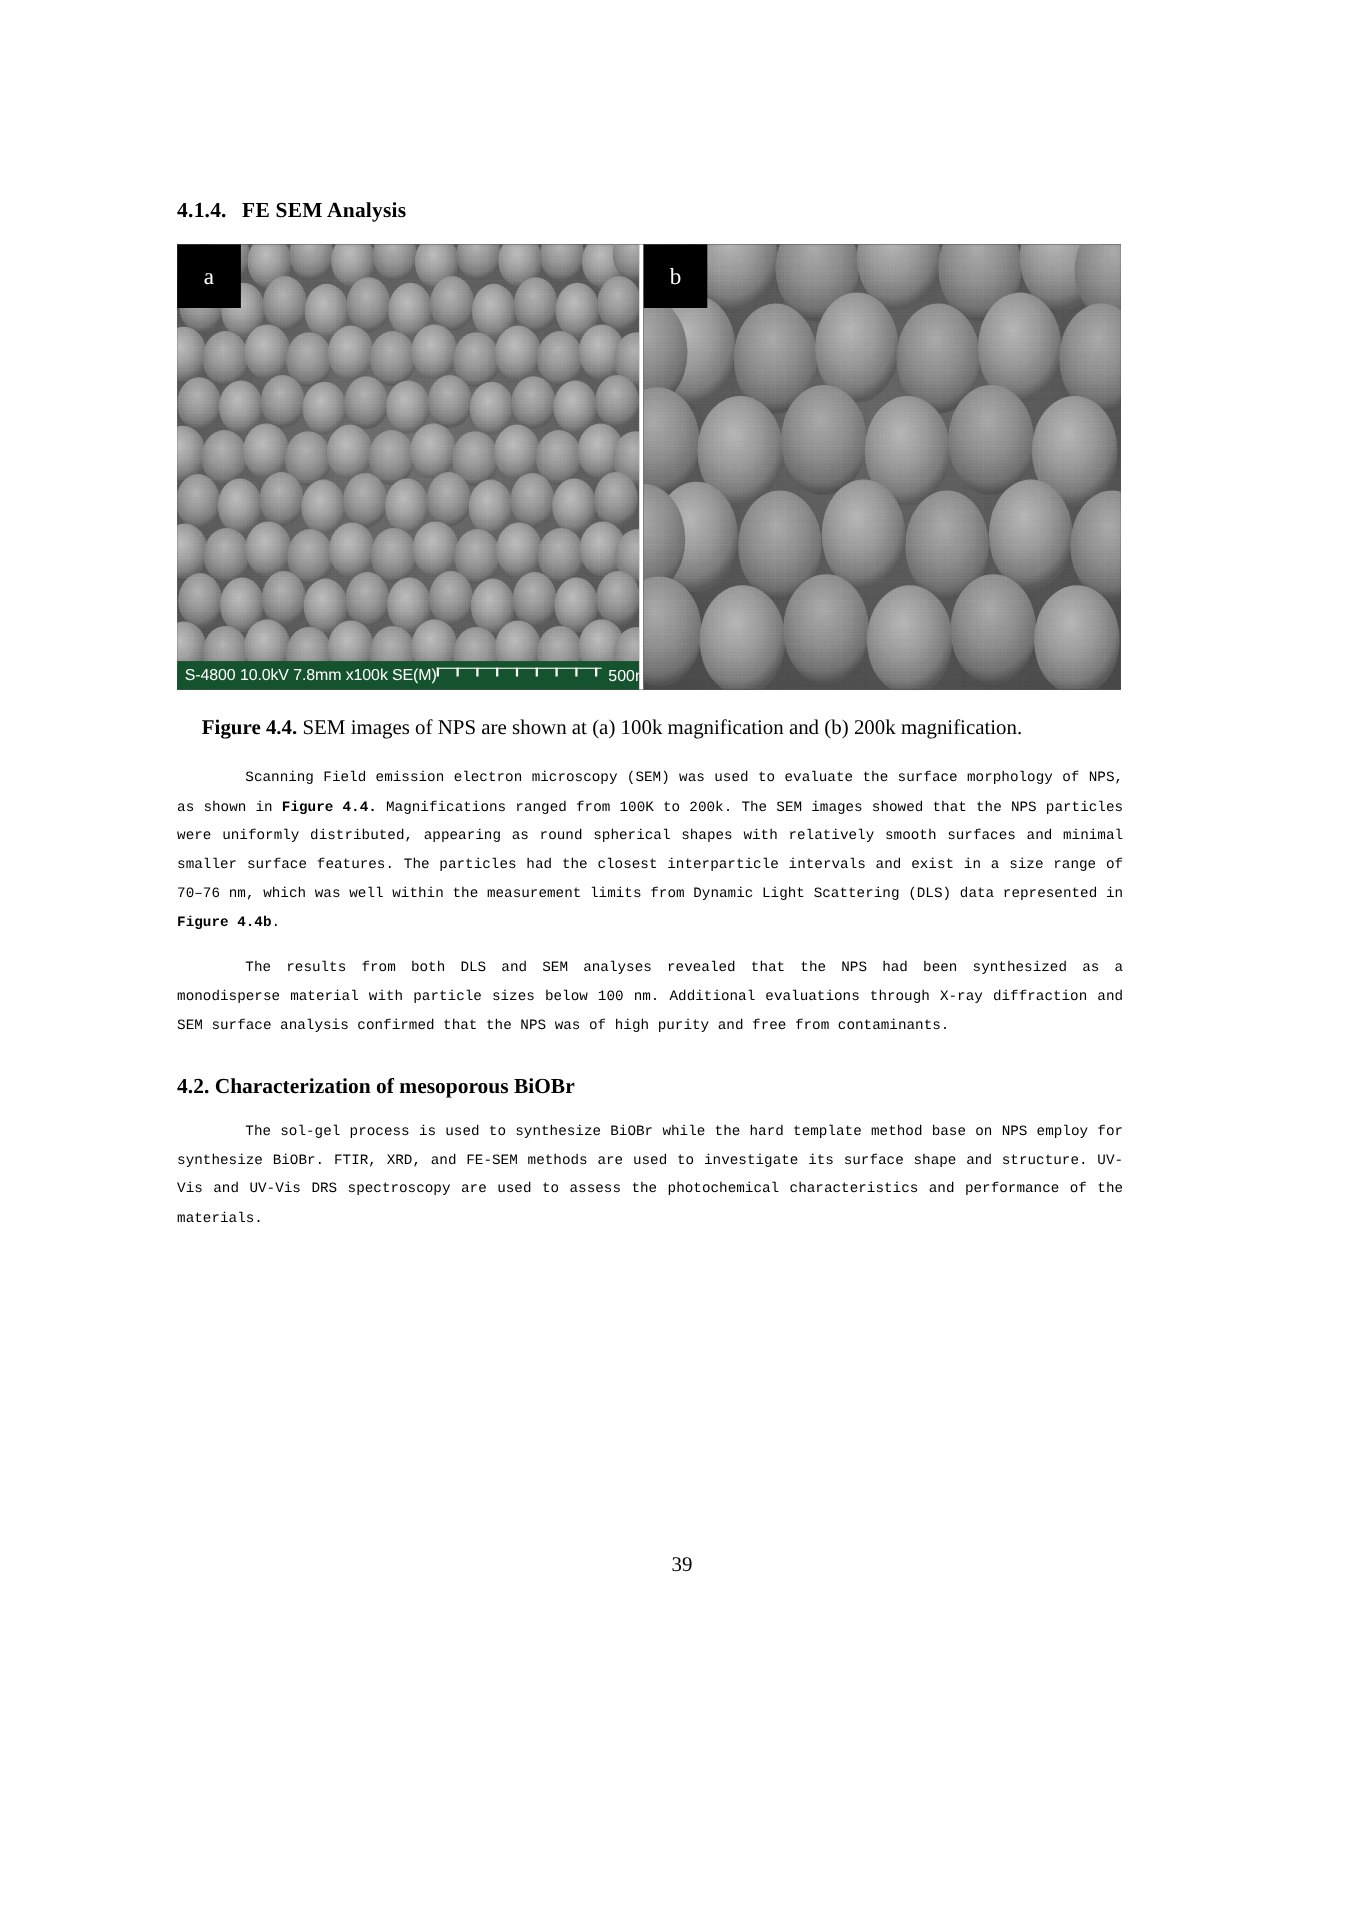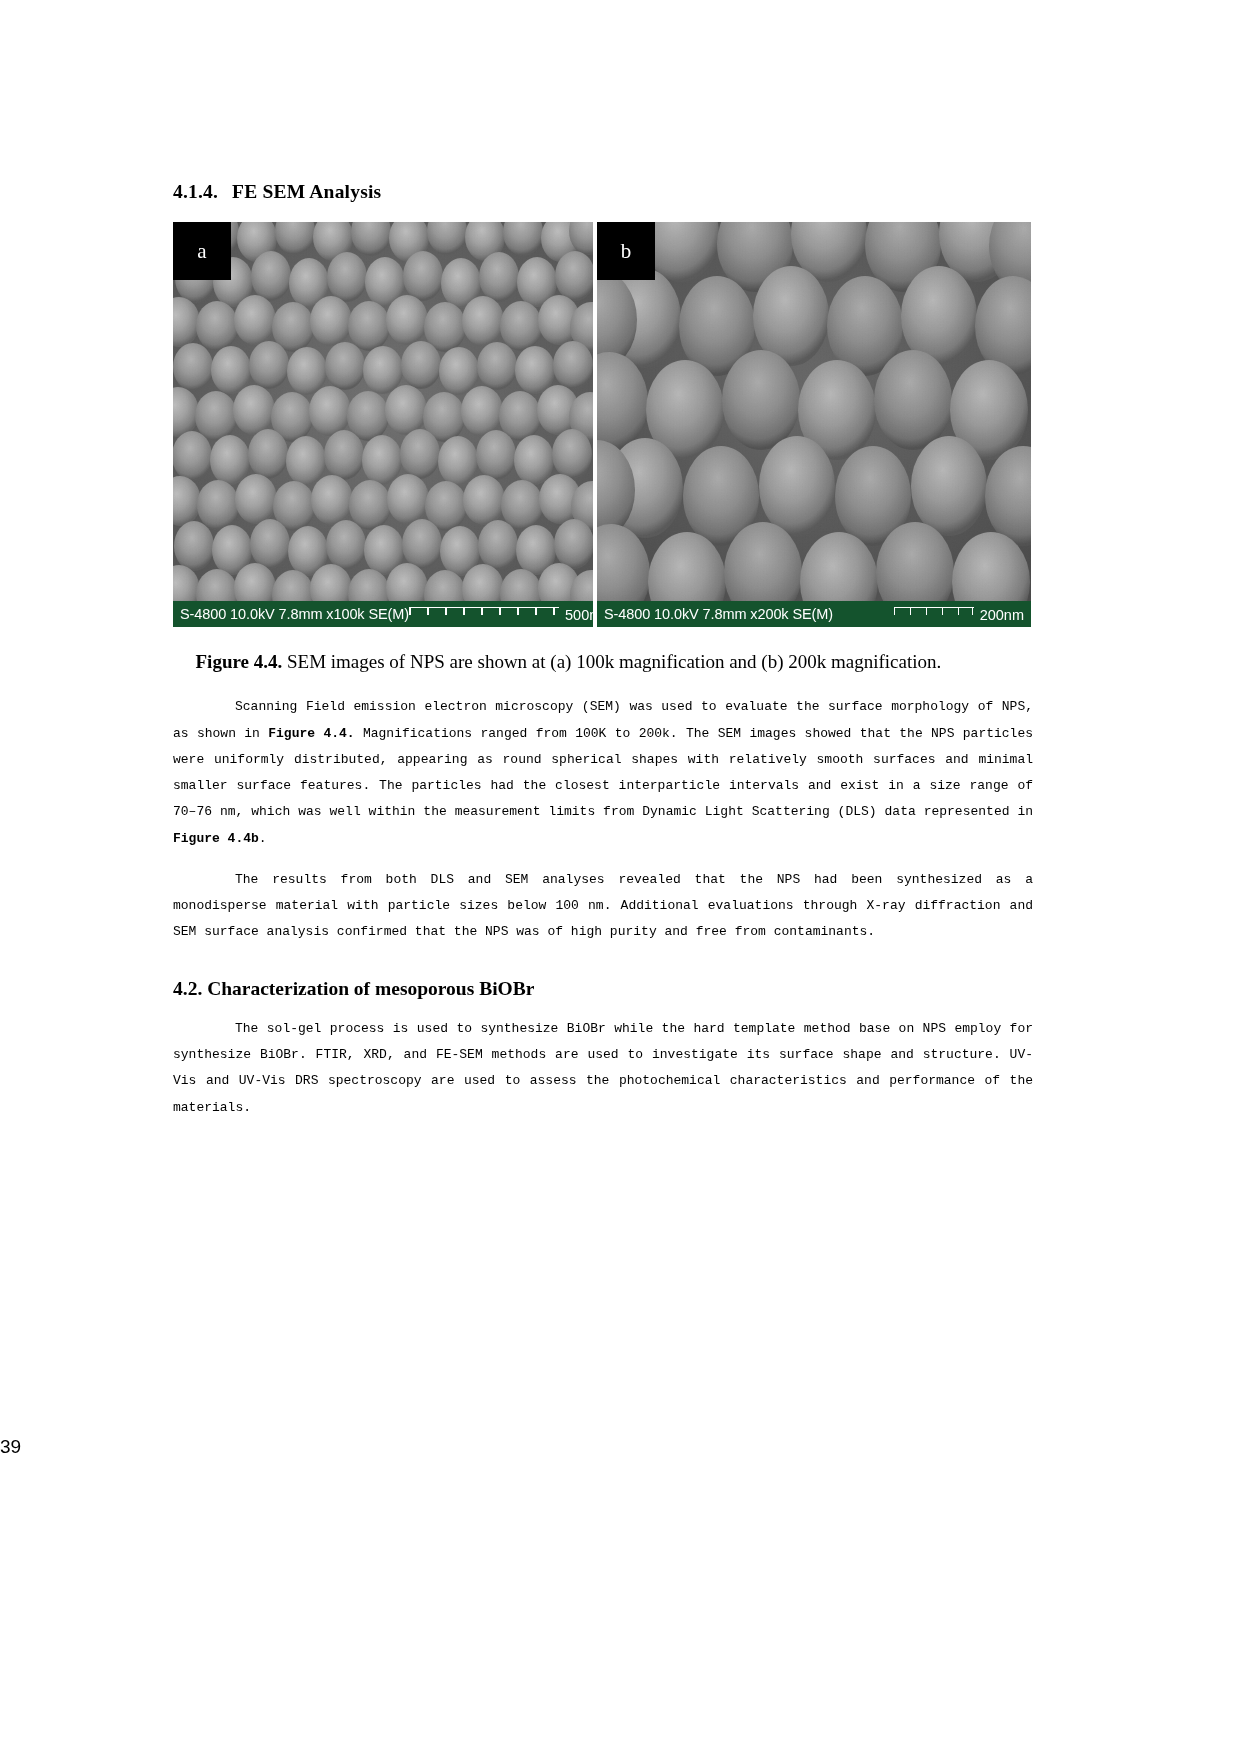--- a/index.html
+++ b/index.html
@@ -19,21 +19,21 @@
   .page {
     position: absolute;
     left: 0; top: 0;
     width: 1240px;
     height: 1754px;
     background: #fff;
   }
 
   .content {
     position: absolute;
-    left: 173px;
+    left: 161px;
     top: 180px;
     width: 860px;
   }
 
   
   .h-sub {
     font-family: "Liberation Serif", serif;
     font-weight: bold;
     font-size: 19.5px;
     letter-spacing: 0.2px;
@@ -168,23 +168,23 @@
     text-indent: 62px;
   }
   p.body.tight { margin-top: 15px; }
   p.body b { font-weight: bold; }
 
   .page-number {
     position: absolute;
     left: 0;
     right: 0;
     top: 1412px;
-    font-family: Liberation Sans, sans-serif;
+    text-align: center;
+    font-family: Liberation Serif, serif;
     font-size: 19px;
-    margin-top: 24px;
   }
 </style>
 </head>
 <body>
 
 <div class="page">
   <div class="content">
 
     <div class="h-sub">
       <span class="num">4.1.4.</span><span>FE SEM Analysis</span>
@@ -443,35 +443,20 @@
               <ellipse cx="166" cy="350" rx="39" ry="50" fill="url(#pb2)"></ellipse>
                 <ellipse cx="242" cy="360" rx="39" ry="50" fill="url(#pb1)"></ellipse>
               <ellipse cx="318" cy="350" rx="39" ry="50" fill="url(#pb2)"></ellipse>
                 <ellipse cx="394" cy="360" rx="39" ry="50" fill="url(#pb1)"></ellipse>
             </g>
           </g>
           <rect x="0" y="0" width="434" height="405" filter="url(#grainB)" fill="#808080" opacity="0.30"></rect>
         </svg>
         <div class="sem-noise"></div>
         <div class="corner-tag">b</div>
-        <div class="info-bar">
-          <span class="info-left">S-4800 10.0kV 7.8mm x200k SE(M)</span>
-          <span class="info-right">
-            <span class="scalebar" style="width:80px">
-              <span class="rule"></span>
-              <span class="tick" style="left:0px"></span>
-                <span class="tick" style="left:16px"></span>
-              <span class="tick" style="left:32px"></span>
-                <span class="tick" style="left:48px"></span>
-              <span class="tick" style="left:64px"></span>
-                <span class="tick" style="left:78px"></span>
-            </span>
-            <span class="scale-label">200nm</span>
-          </span>
-        </div>
       </div>
     </div>
 
     <div class="caption">
       <b>Figure 4.4.</b><span> SEM images of NPS are shown at (a) 100k magnification and (b) 200k magnification.</span>
     </div>
 
     <p class="body"><span>Scanning Field emission electron microscopy (SEM) was used to evaluate the surface morphology of NPS, as shown in </span><b>Figure 4.4.</b><span> Magnifications ranged from 100K to 200k. The SEM images showed that the NPS particles were uniformly distributed, appearing as round spherical shapes with relatively smooth surfaces and minimal smaller surface features. The particles had the closest interparticle intervals and exist in a size range of 70–76 nm, which was well within the measurement limits from Dynamic Light Scattering (DLS) data represented in </span><b>Figure 4.4b</b><span>.</span></p>
 
     <p class="body tight">The results from both DLS and SEM analyses revealed that the NPS had been synthesized as a monodisperse material with particle sizes below 100 nm. Additional evaluations through X-ray diffraction and SEM surface analysis confirmed that the NPS was of high purity and free from contaminants.</p>

